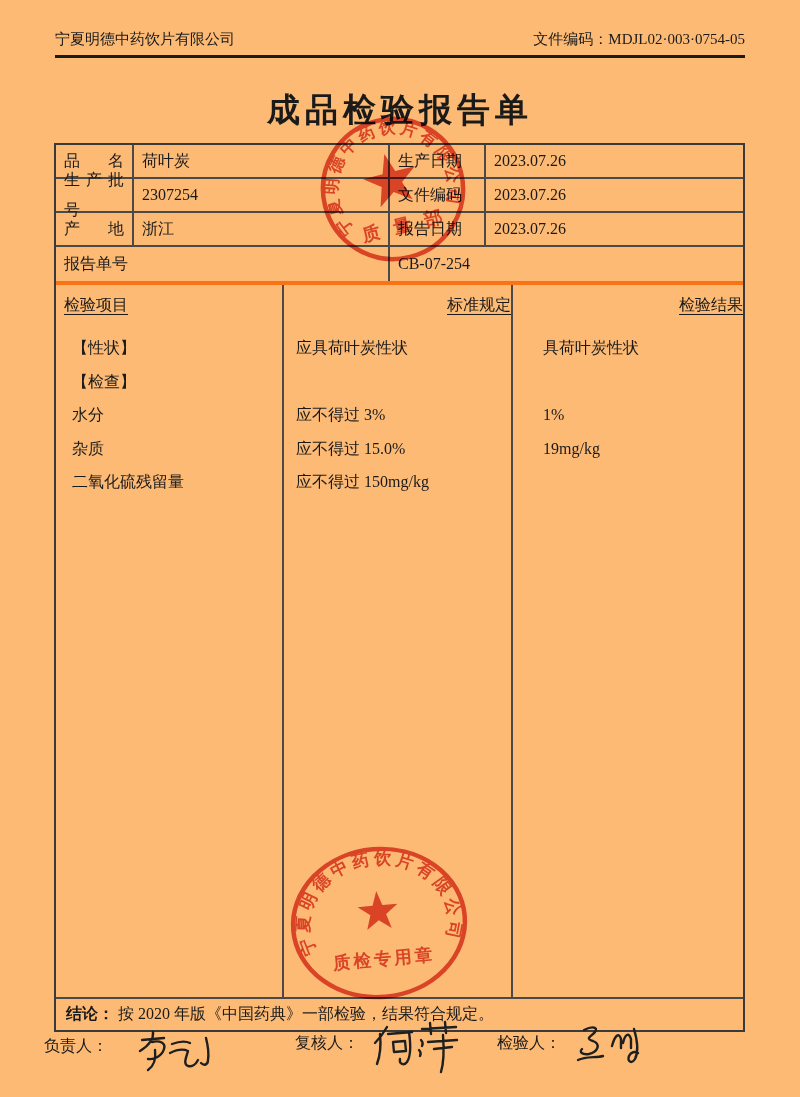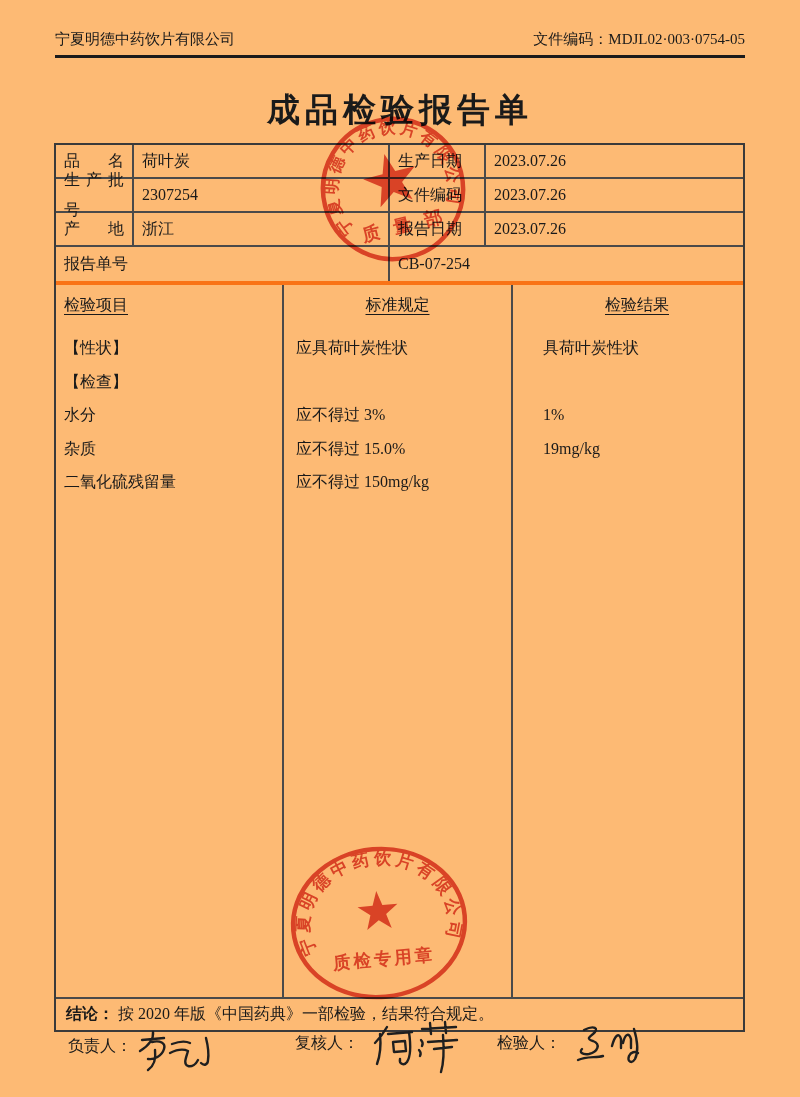--- a/index.html
+++ b/index.html
@@ -24,24 +24,24 @@
   .g1 > .noR { border-right:none; }
   .sp2 { grid-column:span 2; }
   .jl { display:block; line-height:30px; text-align:justify; text-align-last:justify; }
 
   .g2 { display:grid; grid-template-columns:228px 229px 1fr; }
   .col { border-right:2px solid #4a4a4a; height:712px; font-size:16px; }
   .col:nth-child(3) { border-right:none;margin-left:18px; }
   .col-head { height:42px; padding-top:10px; font-size:16px; }
   .col-head span { text-decoration:underline; text-underline-offset:4px; }
   .ch-left { padding-left:8px; }
-  .ch-center { text-align:center; }
+  .ch-center { text-align:right; }
   .lines { padding-top:4px; }
   .lines > div { height:33.5px; line-height:33.5px; white-space:nowrap; }
-  .pad-l { padding-left:8px; }
+  .pad-l { padding-left:16px; }
   .pad-l2 { padding-left:12px; }
 
   .concl { grid-column:1/-1; border-top:2px solid #4a4a4a; height:33px;
     display:flex; align-items:center; padding-left:10px; font-size:16px; }
   .concl b { font-weight:bold; margin-right:4px; }
 
   
   .sigrow { position:absolute; left:0; top:1020px; width:800px; height:75px; }
   .siglabel { position:absolute; font-size:16px; }
   .sigsvg { position:absolute; }
@@ -121,21 +121,21 @@
         </div>
       </div>
       <div class="concl">
         <b>结论：</b>
         <span>按 2020 年版《中国药典》一部检验，结果符合规定。</span>
       </div>
     </div>
   </div>
 
   <div class="sigrow">
-    <span class="siglabel" style="left:68px; top:16px">负责人：</span>
+    <span class="siglabel" style="left:44px; top:16px">负责人：</span>
     <svg class="sigsvg" style="left:130px; top:6px" width="100" height="52" viewBox="0 0 100 52">
       <path d="M12,14 L34,12 M23,6 C24,14 18,20 10,25 M22,16 C30,14 36,17 34,23 C32,30 24,34 18,33 M25,24 C26,32 24,40 18,44"></path>
       <path d="M42,18 C50,15 56,15 60,17 M40,27 C48,23 54,23 58,25 C56,32 53,38 58,40 C62,41 66,38 68,34"></path>
       <path d="M76,12 C78,20 79,28 78,34 C78,39 74,40 71,37"></path>
     </svg>
 
     <span class="siglabel" style="left:295px; top:13px">复核人：</span>
     <svg class="sigsvg" style="left:368px; top:0px" width="100" height="58" viewBox="0 0 100 58">
       <path d="M12,14 C13,24 12,36 9,44 M19,7 C15,14 11,19 7,23"></path>
       <path d="M20,14 L44,12 M25,22 L37,21 L38,31 L26,32 L25,22 M41,12 C43,26 43,36 39,42 C36,46 31,44 32,39"></path>

